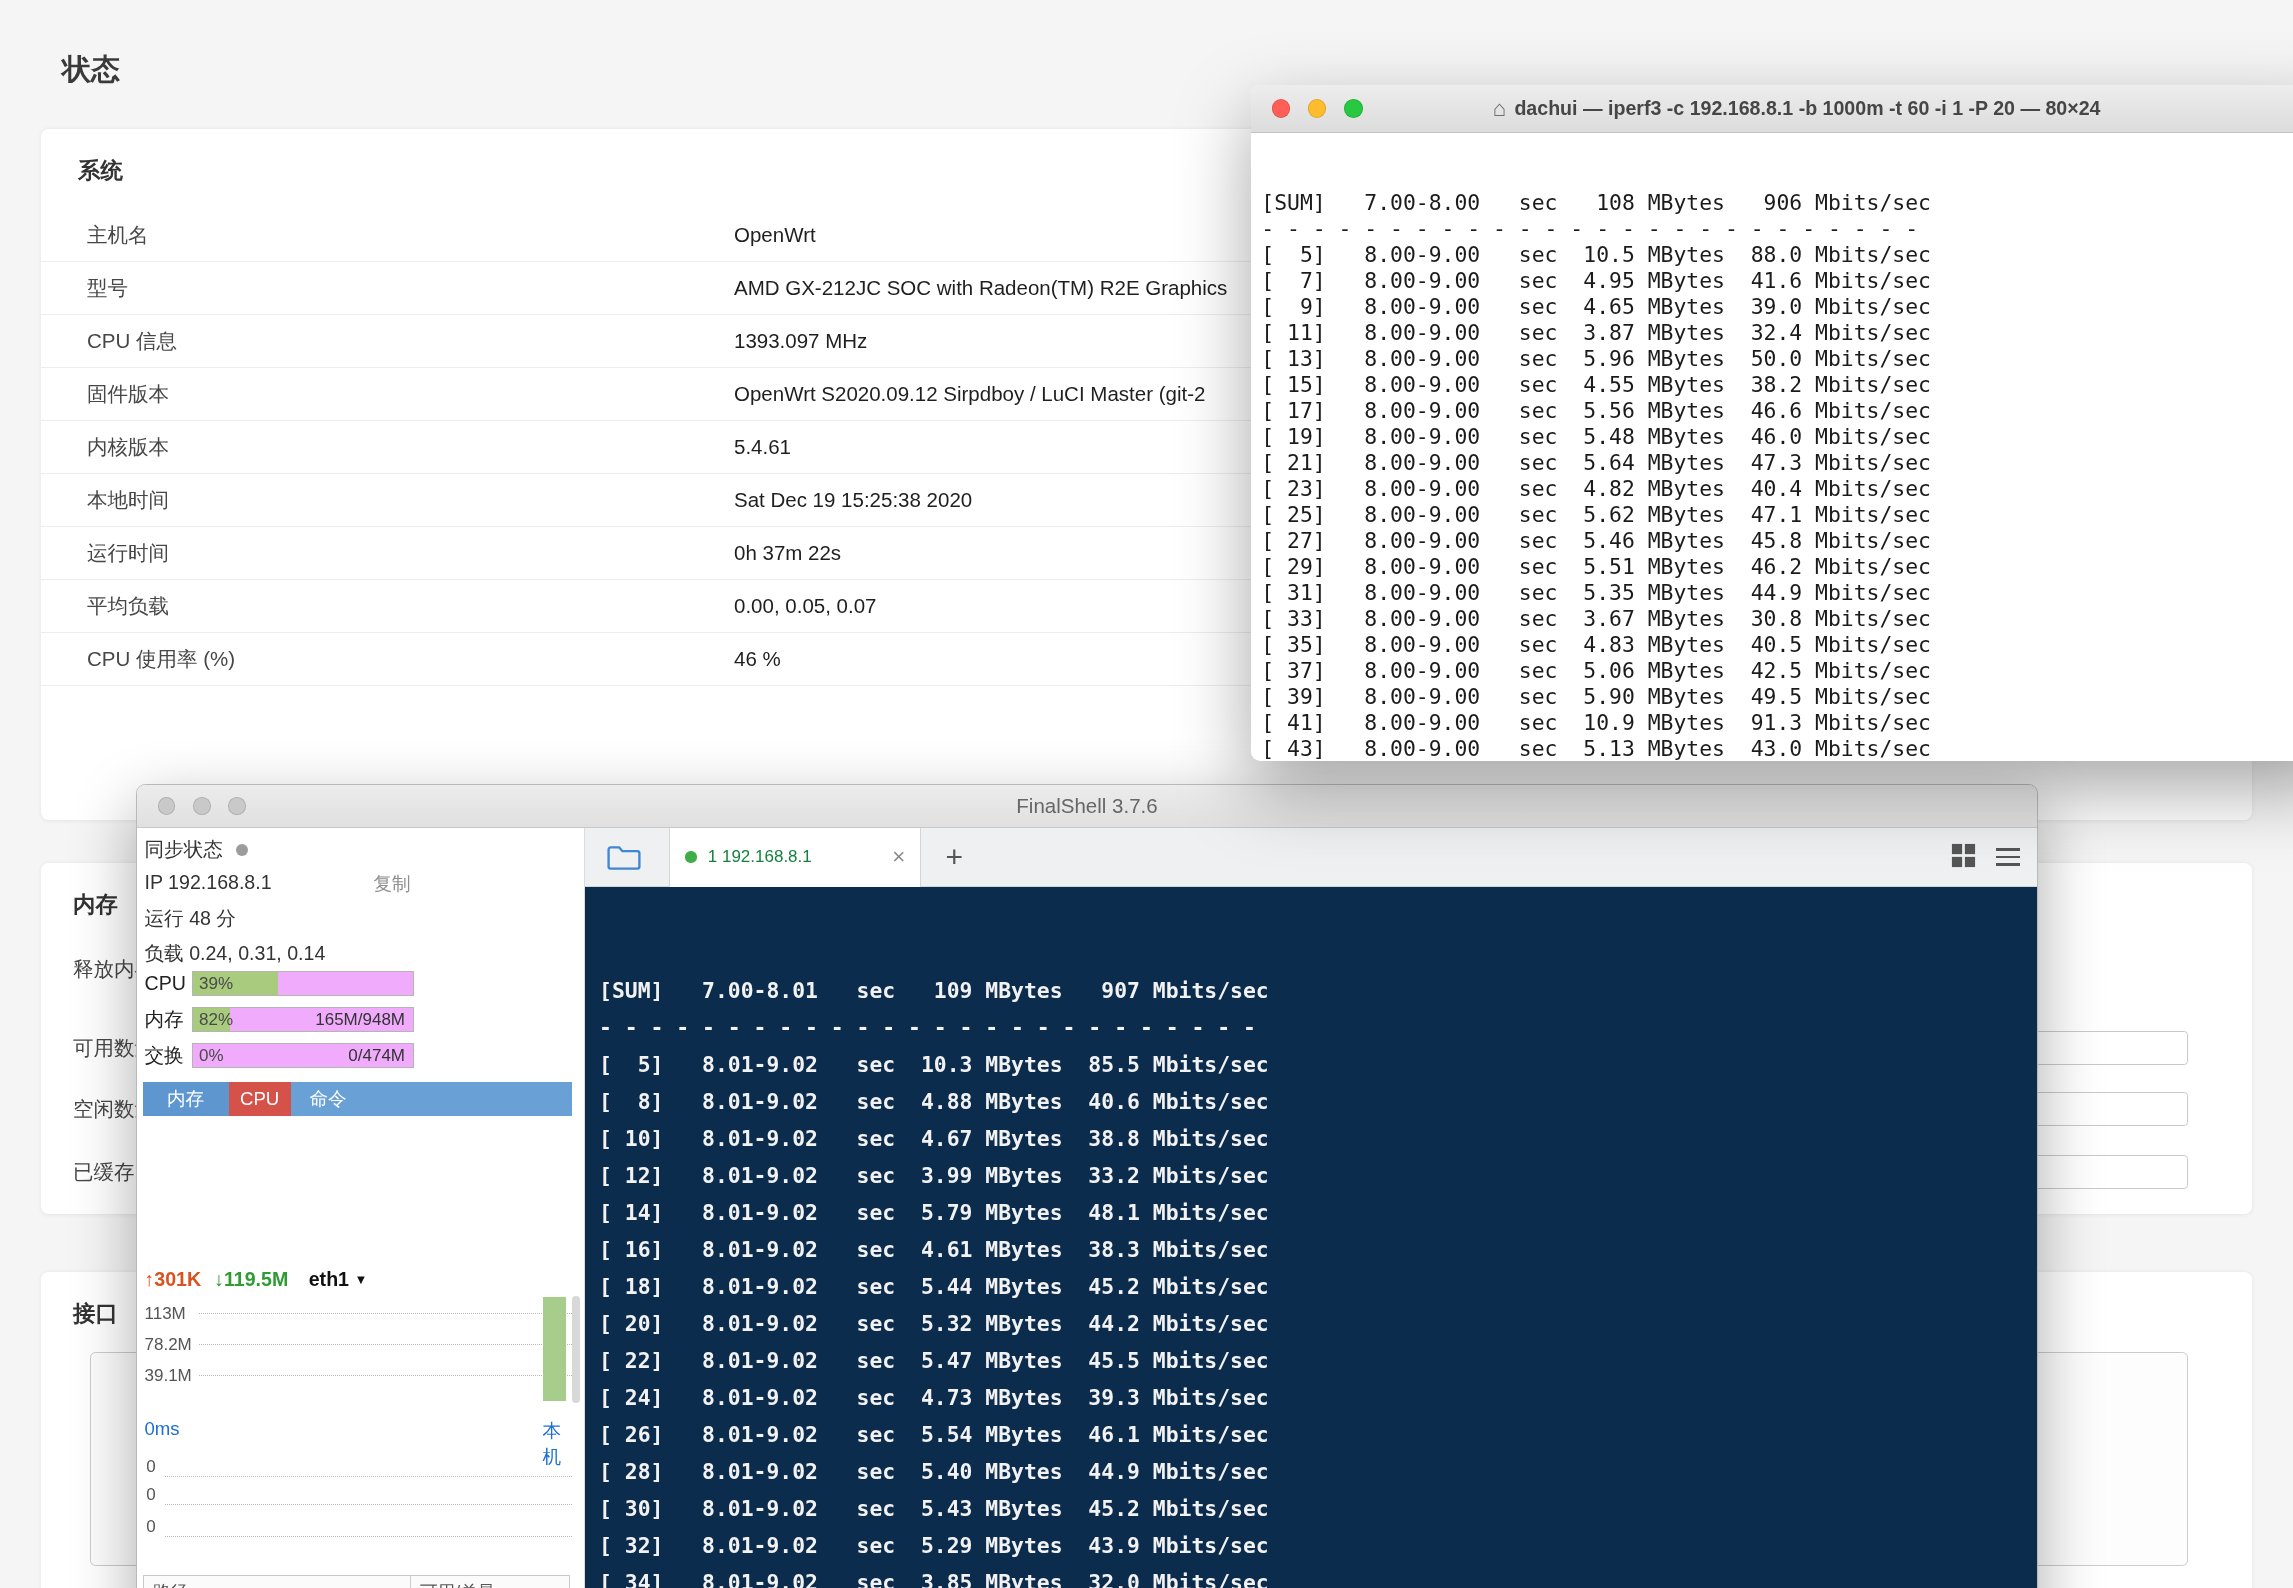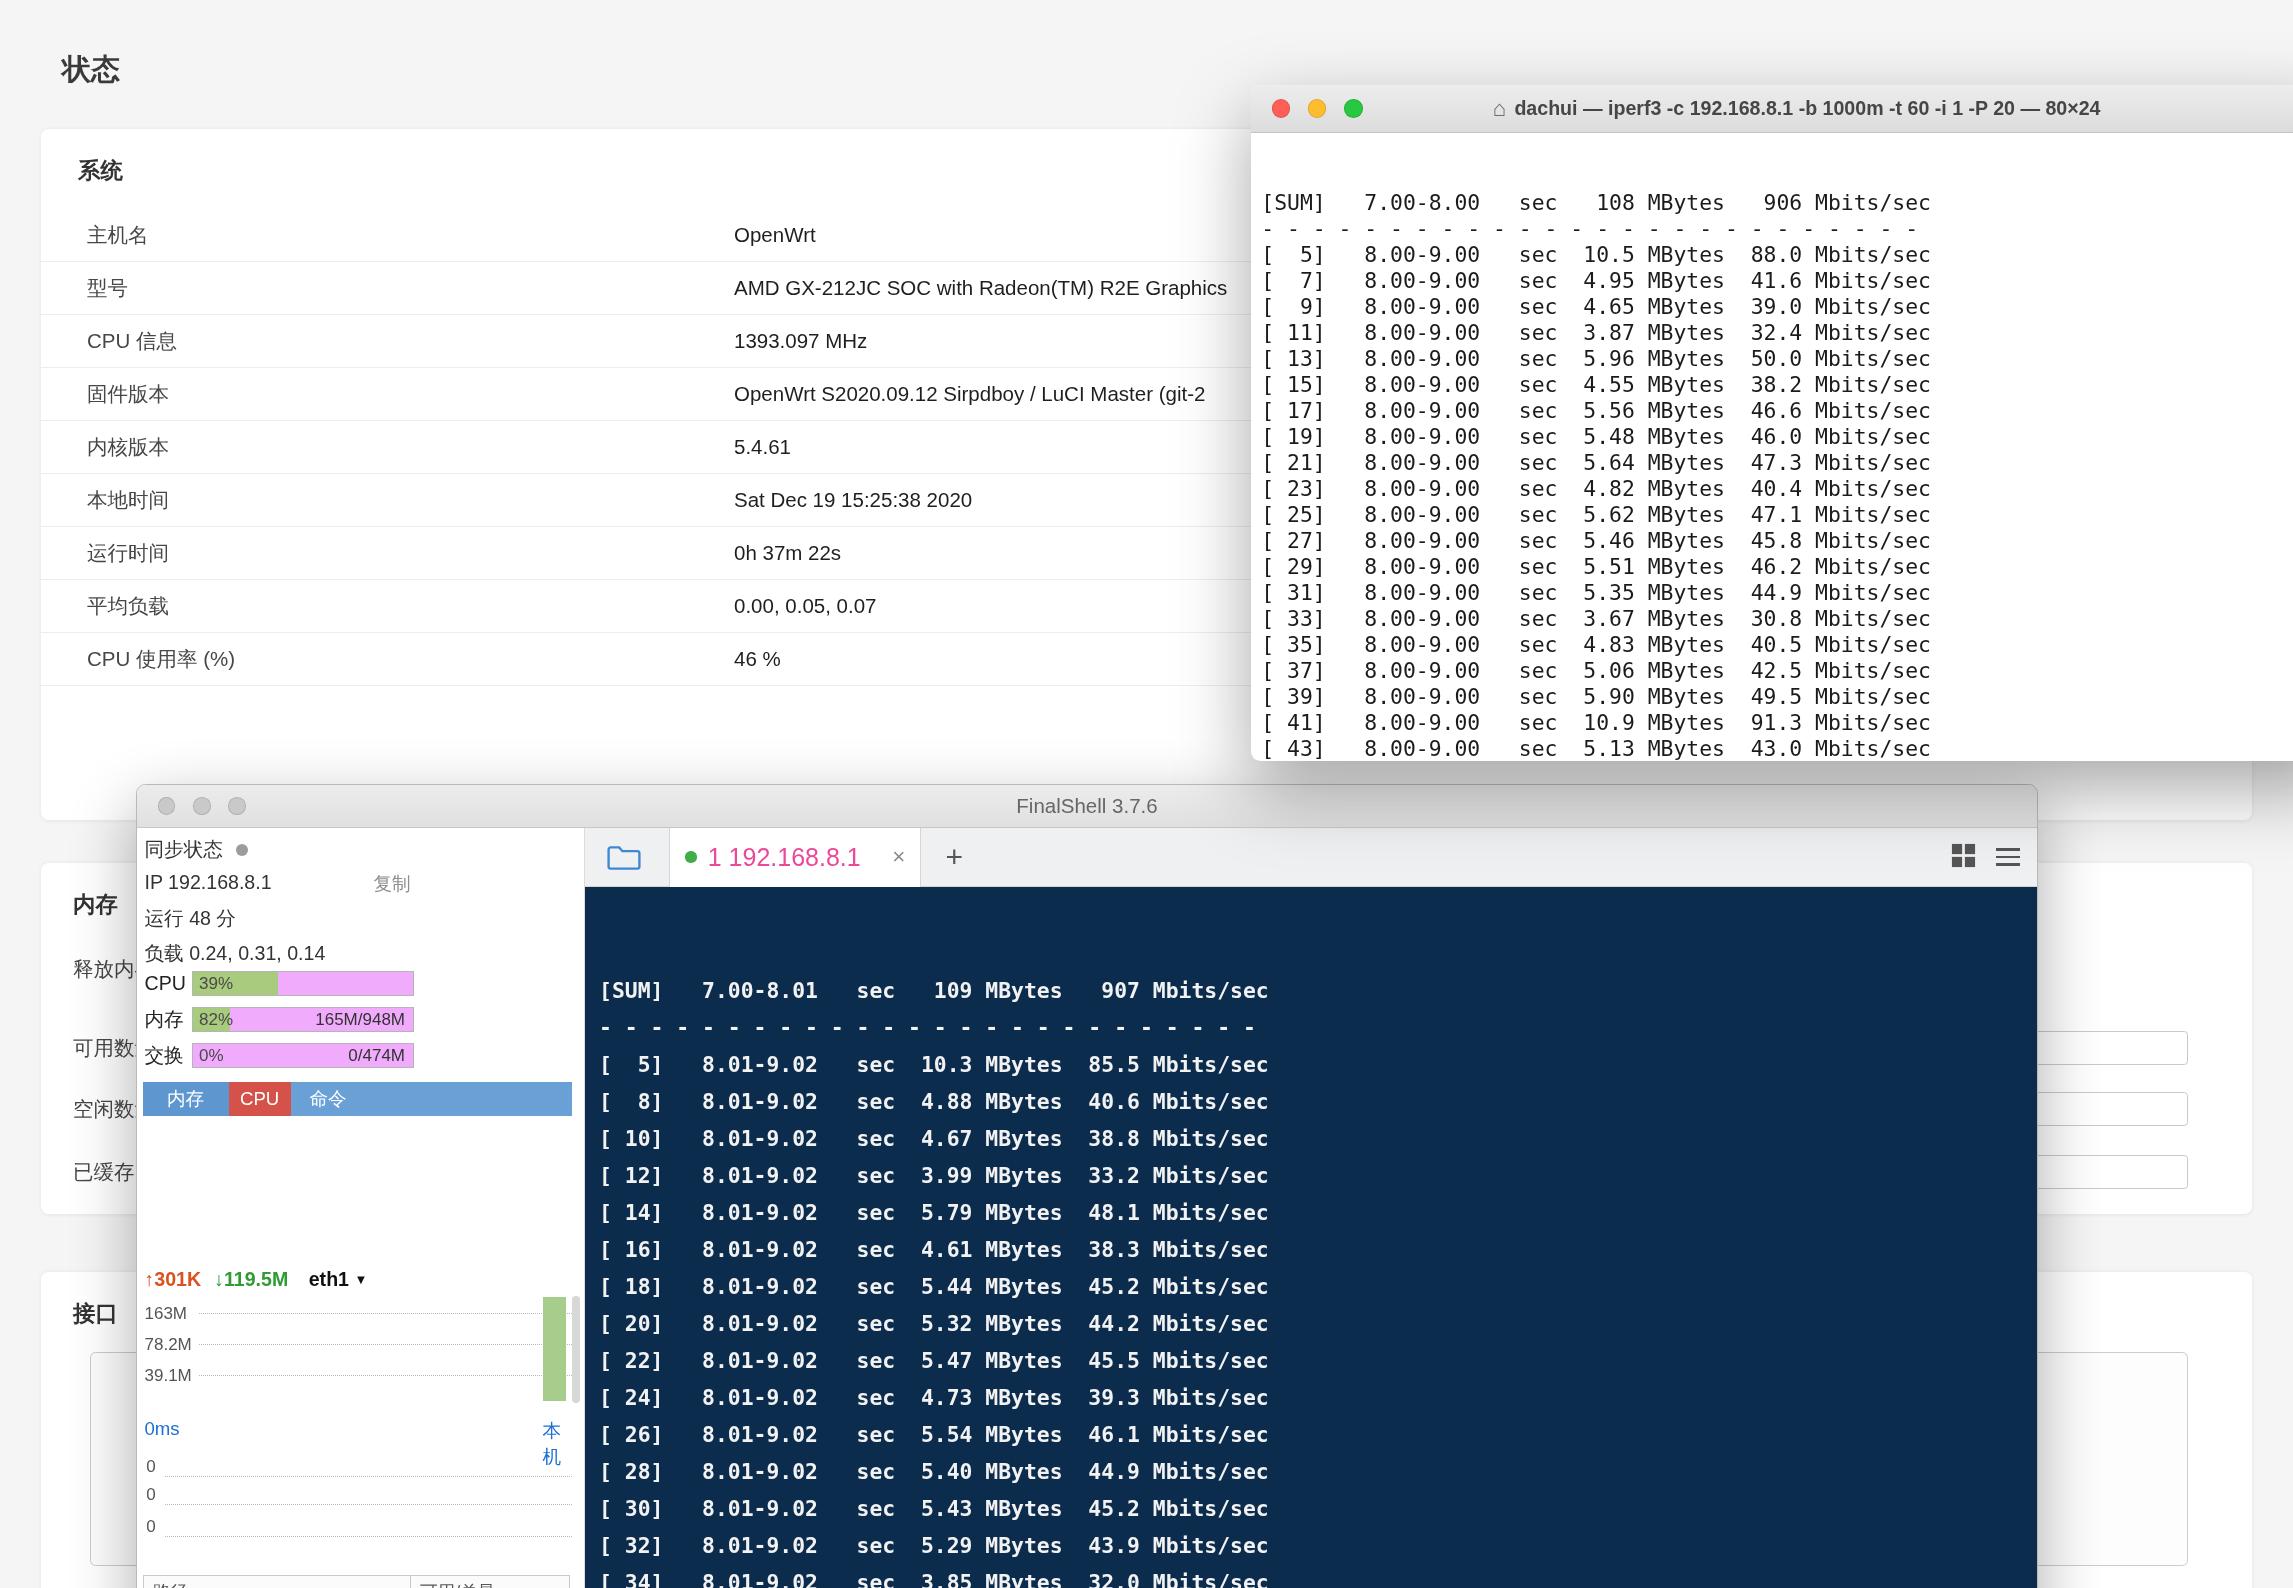--- a/index.html
+++ b/index.html
@@ -98,21 +98,21 @@
   .col-path { width:268px; } .col-usage { width:159px; border-left:none; justify-content:space-between; }
 
   .fs-main { flex:1; display:flex; flex-direction:column; border-left:0.9px solid #dcdcdc; min-width:0; }
   .fs-tabbar { height:59px; background:#eef0f2; border-bottom:0.9px solid #d5d5d5;
     display:flex; align-items:center; flex:none; }
   .folder-btn { margin-left:22.4px; display:flex; align-items:center; }
   .fs-tab { margin-left:28px; width:252px; height:59px; background:#fff;
     border-left:0.9px solid #d5d5d5; border-right:0.9px solid #d5d5d5;
     display:flex; align-items:center; padding:0 15px; }
   .tab-dot { width:11.2px; height:11.2px; border-radius:50%; background:#3fae49; margin-right:11.2px; flex:none; }
-  .tab-label { font-size:25px; color:#ec4899; white-space:nowrap; }
+  .tab-label { font-size:17px; color:#15803d; white-space:nowrap; }
   .tab-close { margin-left:auto; color:#8a8a8a; font-size:22.4px; line-height:1; }
   .plus-btn { margin-left:24px; font-size:30px; color:#555; line-height:1; }
   .right-icons { margin-left:auto; margin-right:17px; display:flex; align-items:center; gap:20.5px; }
   .hamburger div { width:24px; height:2.8px; background:#555; margin:4.7px 0; }
   .fs-terminal { flex:1; background:#0c2c4e; padding:11.2px 0 0 14px; overflow:hidden;
     font-family:"DejaVu Sans Mono","Liberation Mono",monospace;
     font-size:21.4px; line-height:37px; font-weight:bold; color:#f2f2f2; white-space:pre; }
   .fs-terminal .term-line { height:37px; white-space:pre; }
 </style>
 </head>
@@ -241,21 +241,21 @@
 
         <div class="net-row">
           <span class="net-up"><span>↑</span><span>301K</span></span>
           <span class="net-down"><span>↓</span><span>119.5M</span></span>
           <span class="net-iface">eth1</span>
           <span class="net-caret">▼</span>
         </div>
 
         <div class="scale-rows">
           <div class="scale-row">
-            <span class="scale-label">163M</span>
+            <span class="scale-label">113M</span>
             <span class="dotline"></span>
           </div>
           <div class="scale-row">
             <span class="scale-label">78.2M</span>
             <span class="dotline"></span>
           </div>
           <div class="scale-row">
             <span class="scale-label">39.1M</span>
             <span class="dotline"></span>
           </div>

